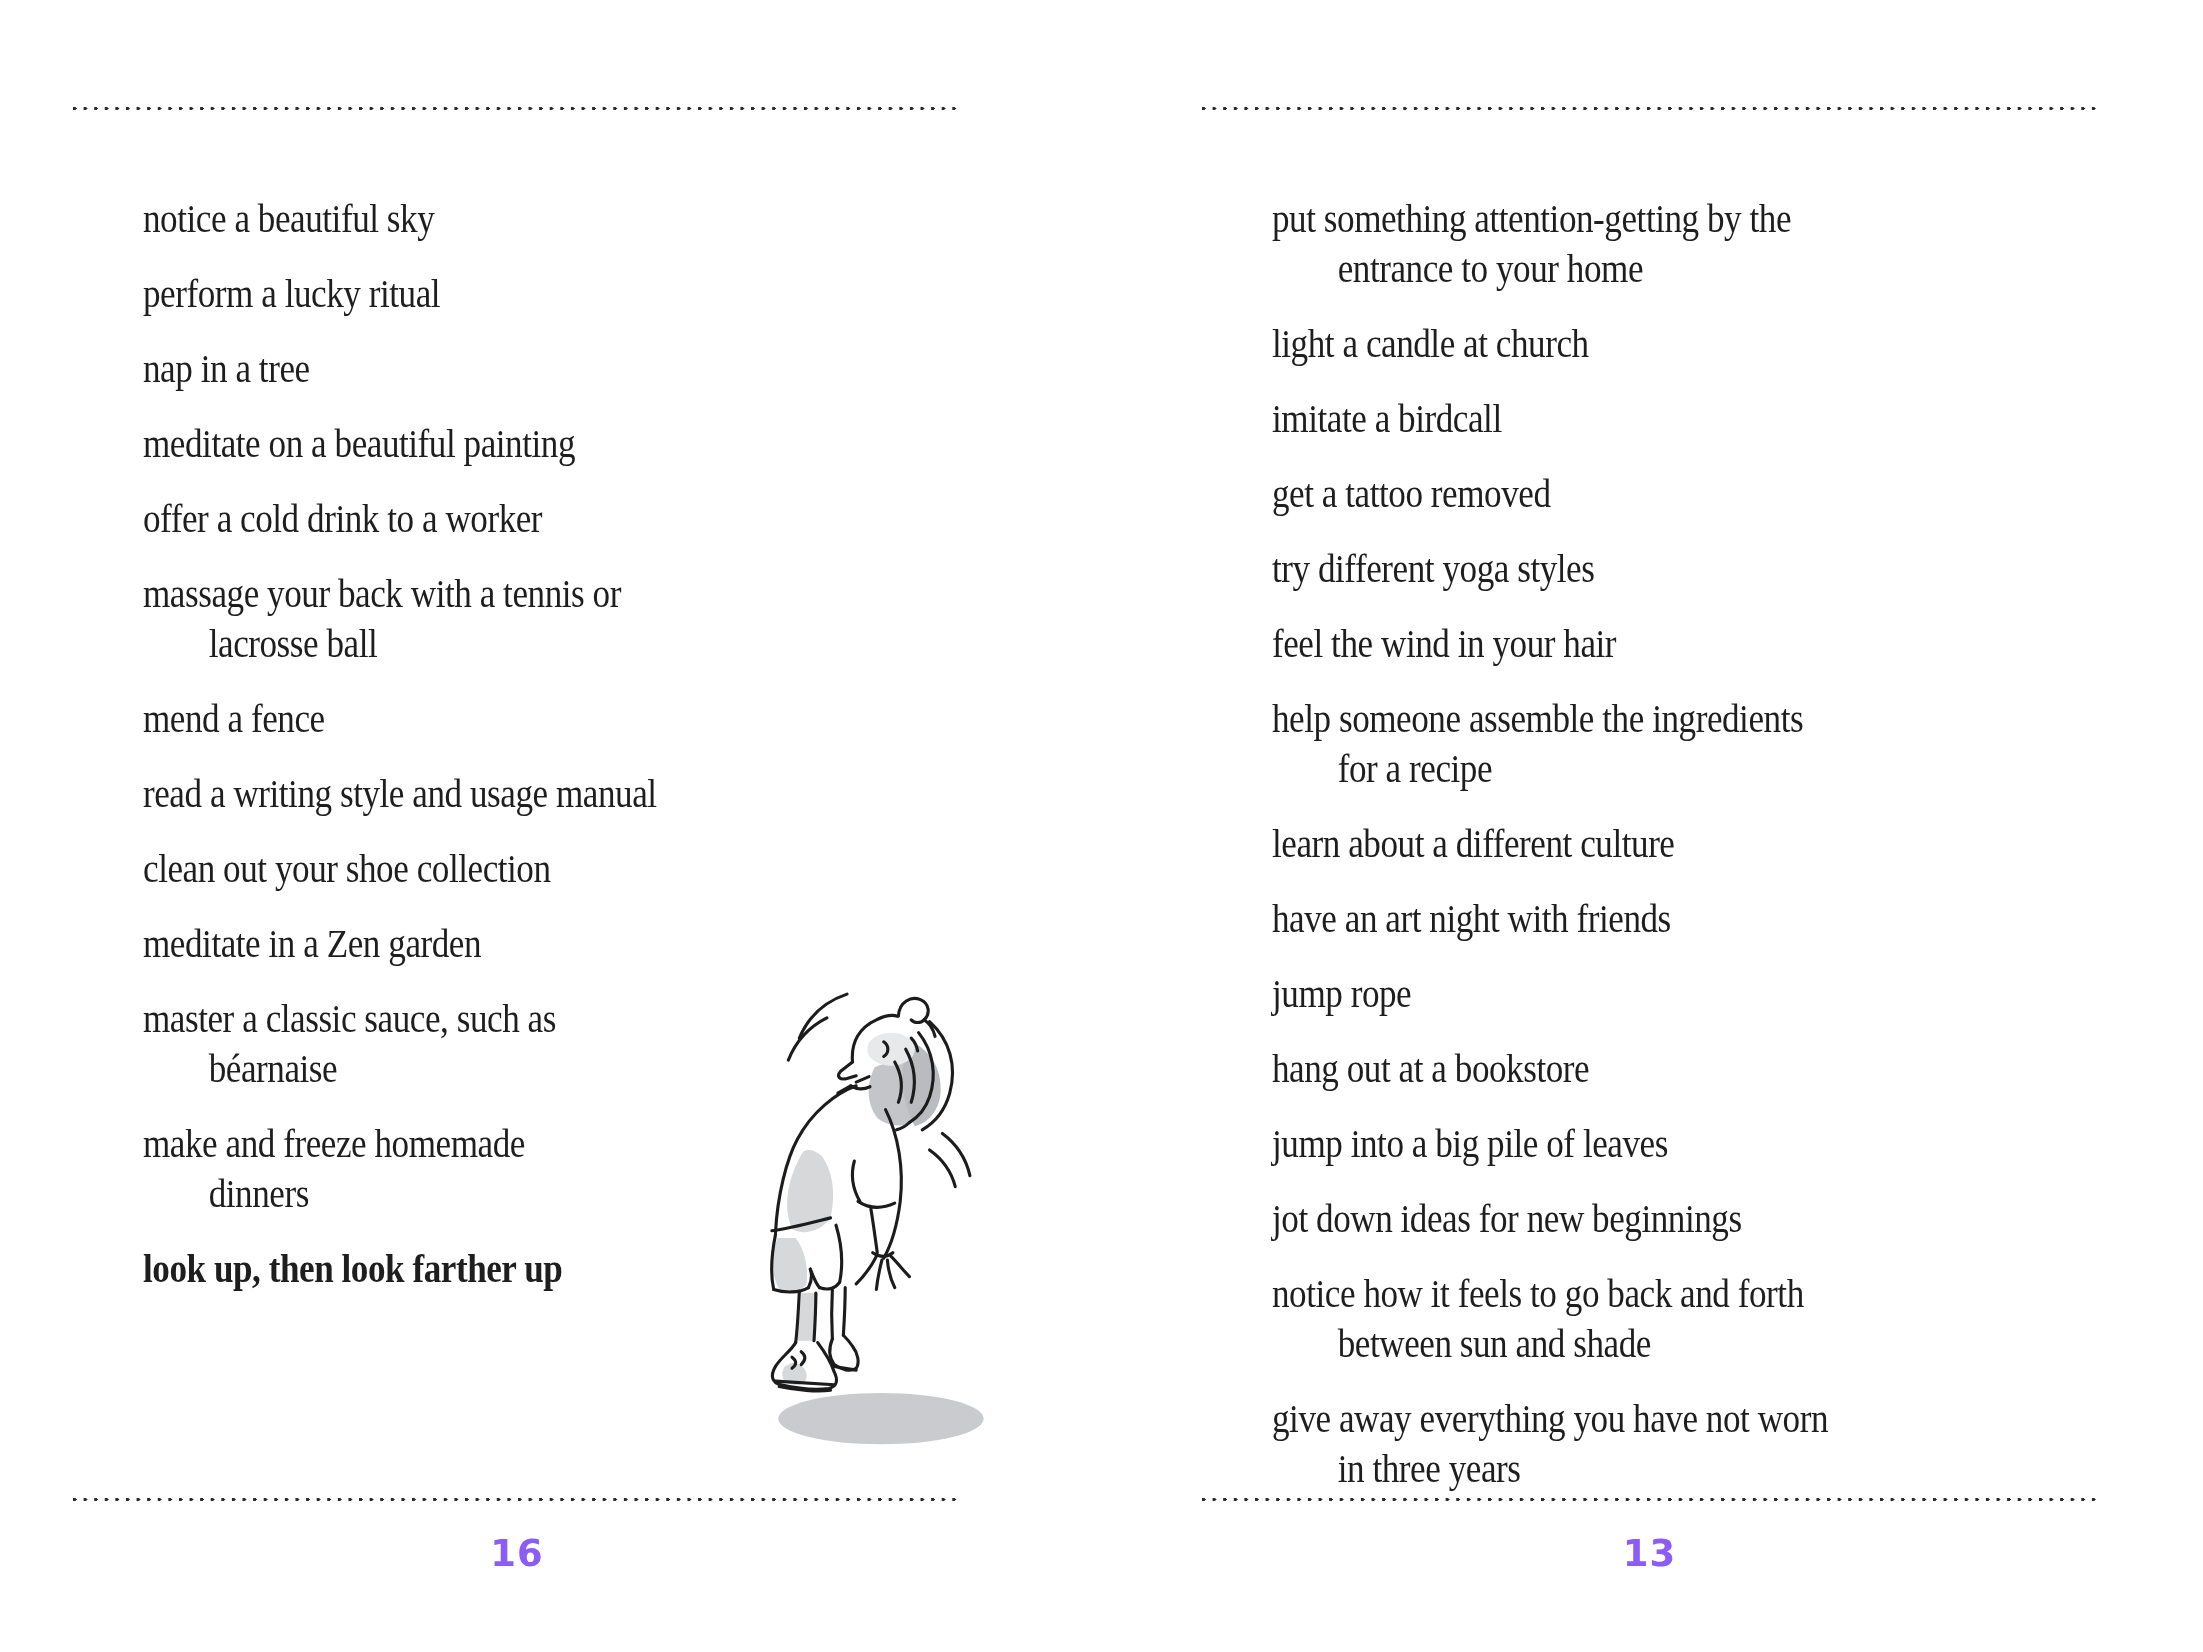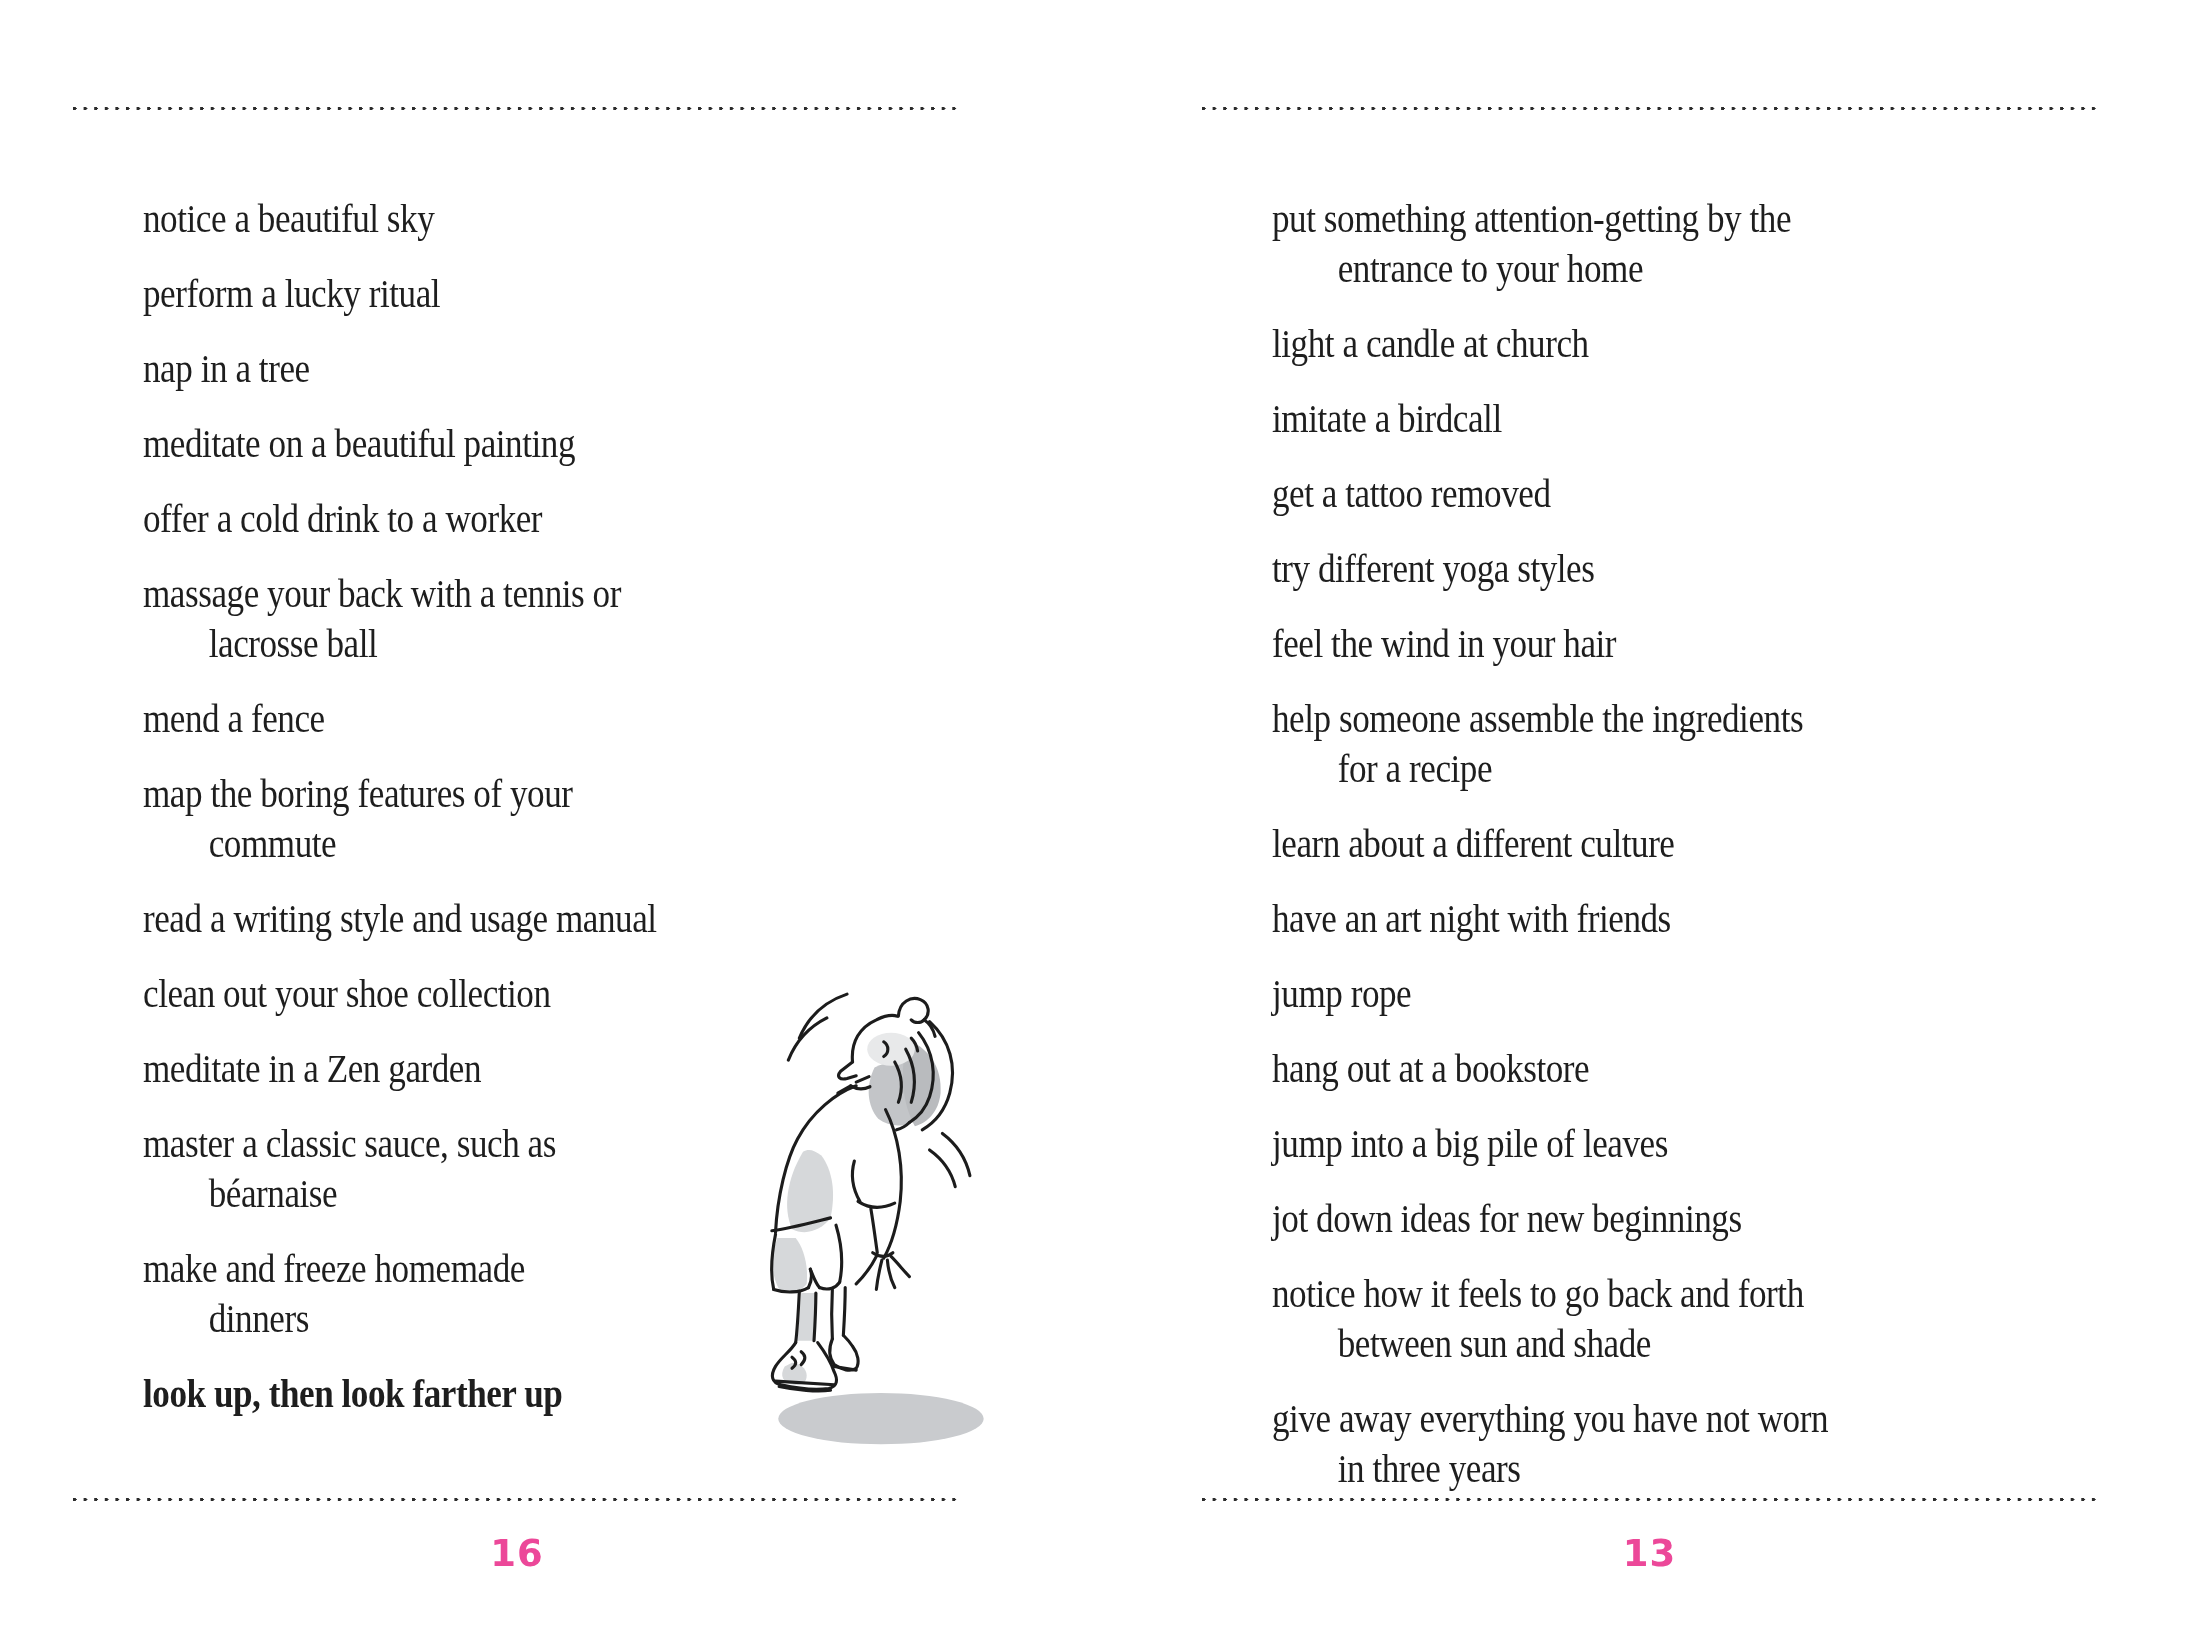--- a/index.html
+++ b/index.html
@@ -22,21 +22,21 @@
 
   .list{position:absolute;top:169px;left:70px;right:0;}
   .item{margin-bottom:17.4px;margin-top:25px;}
   .line{font-size:39px;line-height:50px;letter-spacing:-0.5px;white-space:nowrap;
     transform:scaleX(0.9);transform-origin:0 50%;}
   .line.cont{padding-left:73px;}
   .item.bold .line{font-weight:700;}
 
   .pagenum{position:absolute;top:1532px;left:0;width:100%;text-align:center;
     font-family:"DejaVu Sans","Liberation Sans",sans-serif;font-weight:700;
-    font-size:37px;letter-spacing:0.9px;color:#ec4899;}
+    font-size:37px;letter-spacing:0.9px;color:#8b5cf6;}
 
   .figure{position:absolute;left:675px;top:972px;width:243px;height:500px;}
   .figure svg{width:100%;height:100%;display:block;}
   .figure path,.figure ellipse{vector-effect:none;}
 </style>
 </head>
 <body style="background: rgb(255, 255, 255);">
 
 <section class="page" id="page-left">
   <div class="rule rule-top"></div>
@@ -55,24 +55,20 @@
       </div>
       <div class="item">
         <div class="line">offer a cold drink to a worker</div>
       </div>
       <div class="item">
         <div class="line">massage your back with a tennis or</div>
         <div class="line cont">lacrosse ball</div>
       </div>
       <div class="item">
         <div class="line">mend a fence</div>
-      </div>
-      <div class="item">
-        <div class="line">map the boring features of your</div>
-        <div class="line cont">commute</div>
       </div>
       <div class="item">
         <div class="line">read a writing style and usage manual</div>
       </div>
       <div class="item">
         <div class="line">clean out your shoe collection</div>
       </div>
       <div class="item">
         <div class="line">meditate in a Zen garden</div>
       </div>

